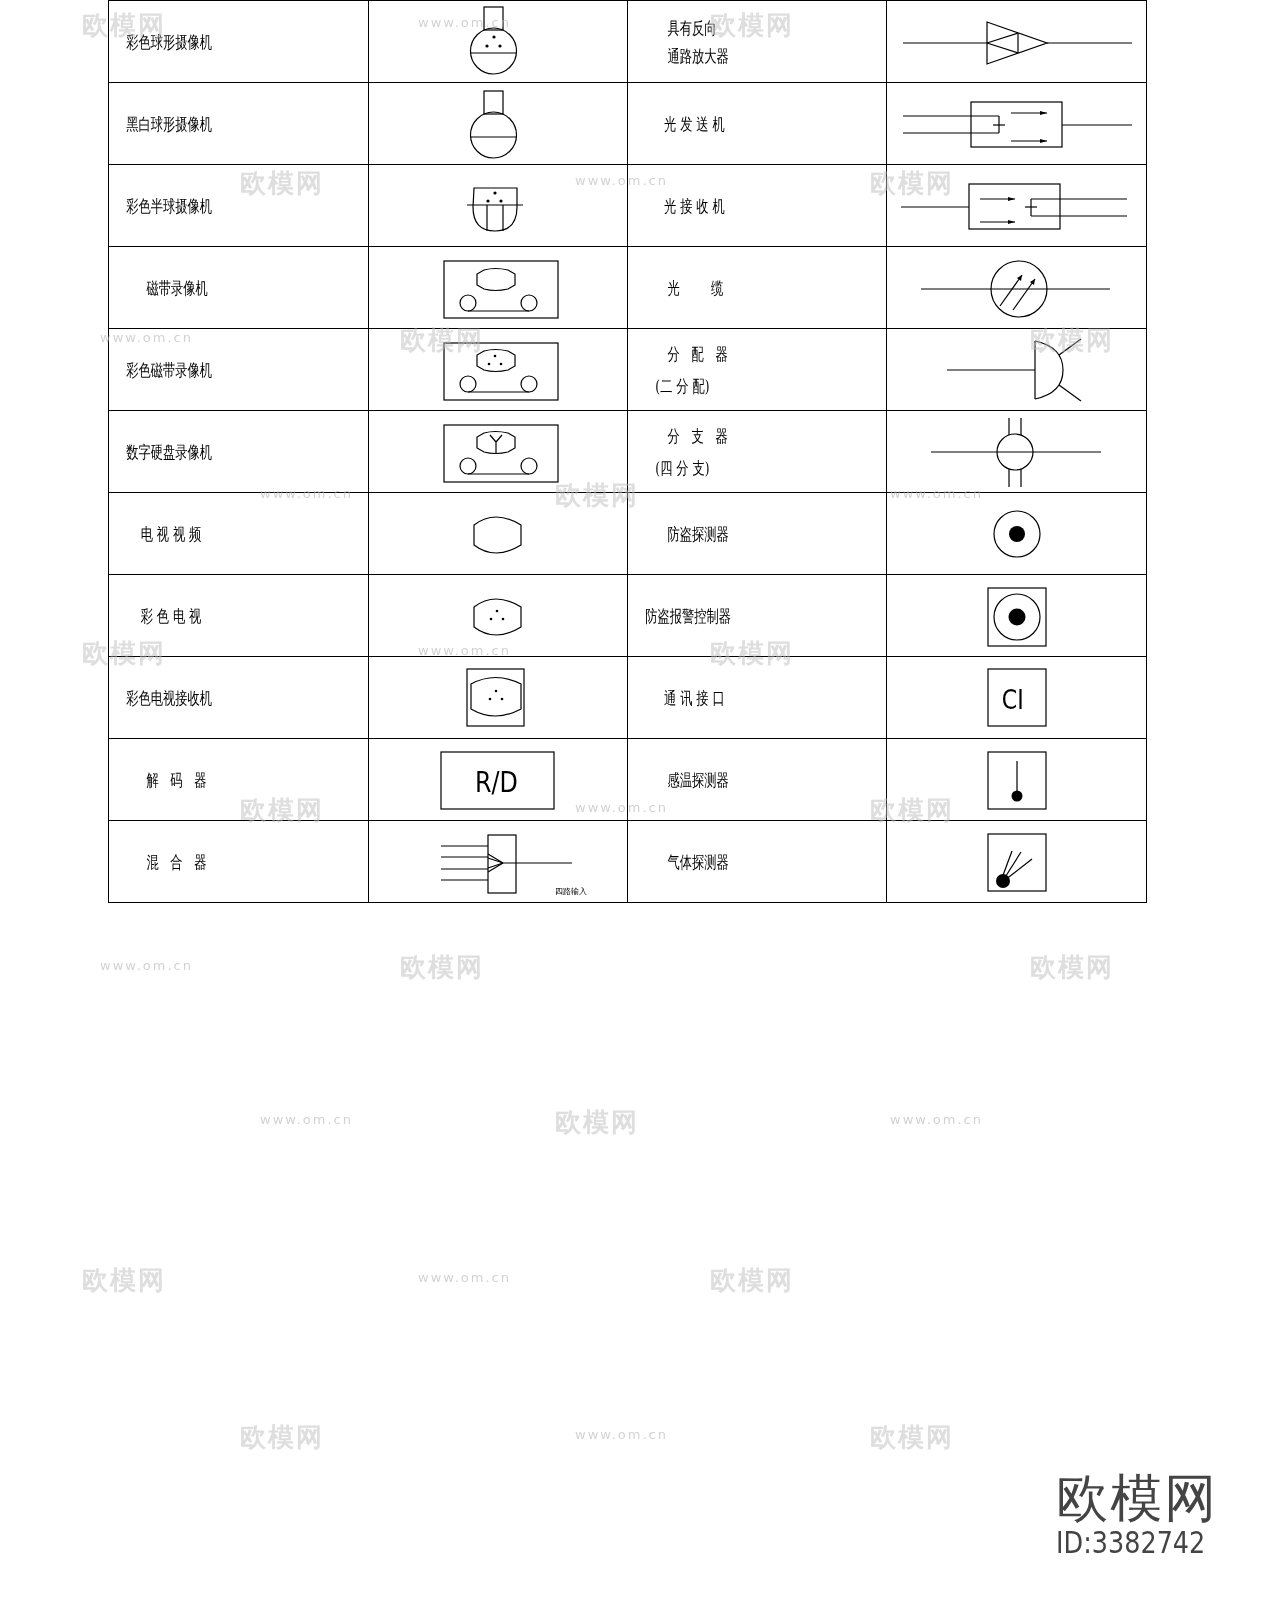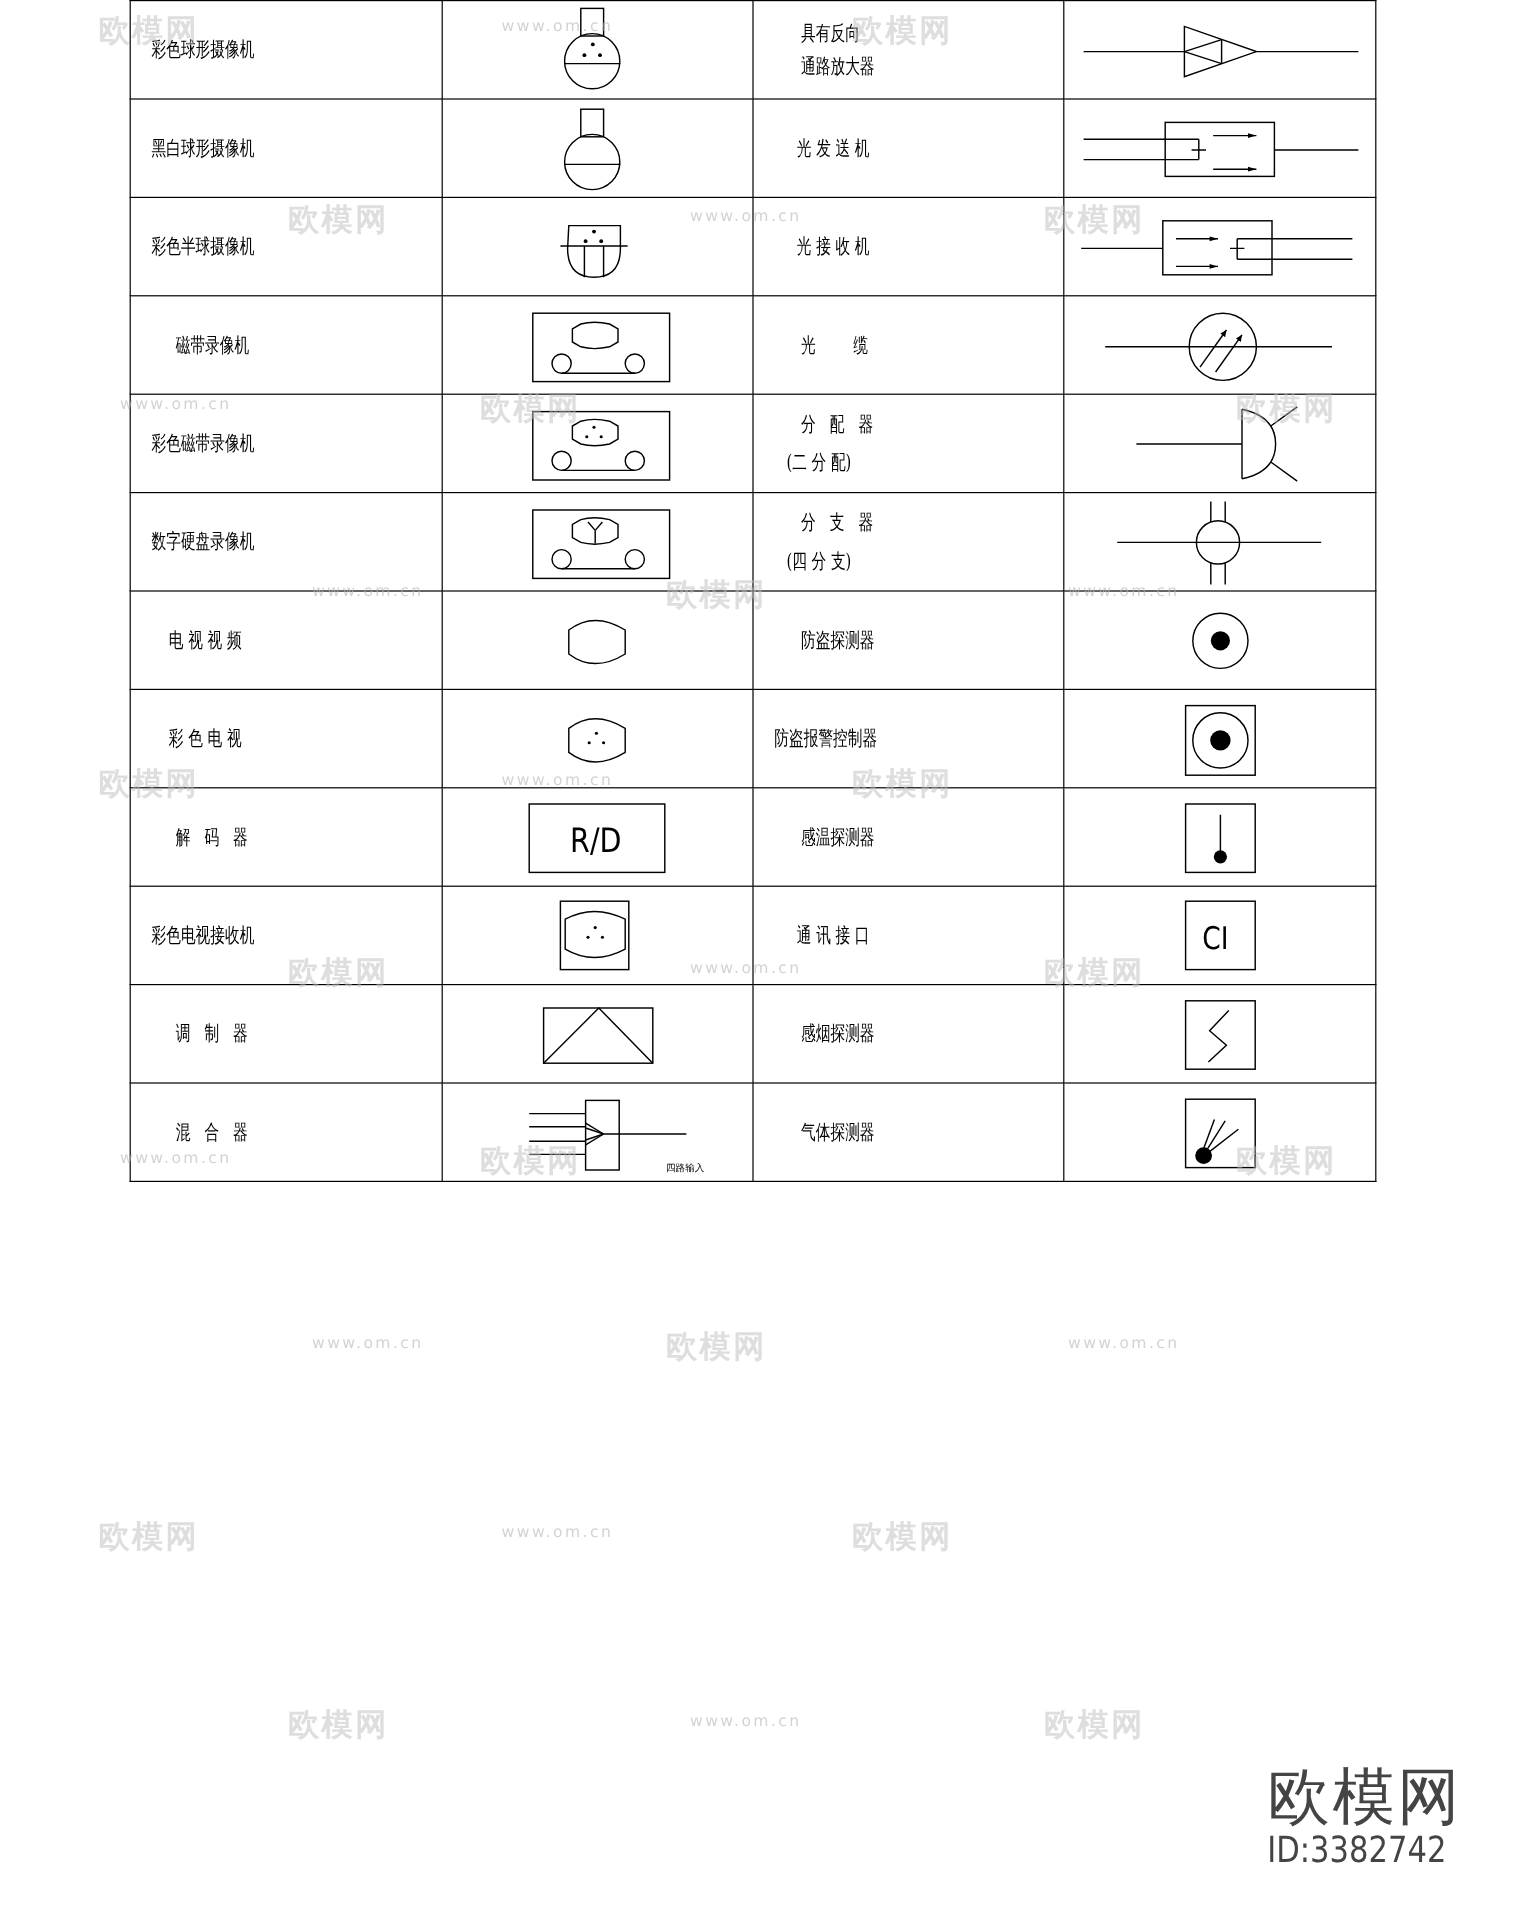--- a/index.html
+++ b/index.html
@@ -300,92 +300,68 @@
               <circle cx="130" cy="42" r="8.5" fill="#000"></circle>
             </svg>
         </td>
       </tr>
 
 
 
 
       <tr>
         <td class="name">
+            <span class="t1" style="padding-left:24px">彩色电视接收机</span>
+          </td>
+        <td class="sym">
+          <svg viewBox="0 0 259 81">
+              <g fill="none" stroke="#000" stroke-width="1.2">
+            <rect x="98" y="12" width="57" height="57"></rect>
+            <path d="M102,27 Q126,14 152,27 L152,52 Q126,66 102,52 Z"></path>
+              </g>
+            <g fill="#000">
+                <circle cx="127" cy="34" r="1.3"></circle>
+                <circle cx="121" cy="42" r="1.3"></circle>
+                <circle cx="133" cy="42" r="1.3"></circle>
+              </g>
+            </svg>
+        </td>
+        <td class="name">
+            <span class="t1" style="padding-left:50px">通 讯 接 口</span>
+          </td>
+        <td class="sym">
+          <svg viewBox="0 0 259 81">
+              <rect x="101" y="12" width="58" height="57" fill="none" stroke="#000" stroke-width="1.2"></rect>
+            <text x="126" y="52" text-anchor="middle" font-family="DejaVu Sans, sans-serif" font-size="26" fill="#000" transform="scale(0.85,1) translate(22,0)">CI</text>
+            </svg>
+        </td>
+      </tr>
+
+      <tr>
+        <td class="name">
             <span class="t1" style="padding-left:52px">解   码   器</span>
           </td>
         <td class="sym">
           <svg viewBox="0 0 259 81">
               <rect x="72" y="13" width="113" height="57" fill="none" stroke="#000" stroke-width="1.2"></rect>
             <text x="128" y="53" text-anchor="middle" font-family="DejaVu Sans, sans-serif" font-size="28" fill="#000" transform="scale(0.85,1) translate(22,0)">R/D</text>
             </svg>
         </td>
         <td class="name">
             <span class="t1" style="padding-left:55px">感温探测器</span>
           </td>
         <td class="sym">
           <svg viewBox="0 0 259 81">
               <rect x="101" y="13" width="58" height="57" fill="none" stroke="#000" stroke-width="1.2"></rect>
             <line x1="130" y1="22" x2="130" y2="54" stroke="#000" stroke-width="1.2"></line>
               <circle cx="130" cy="57" r="5.5" fill="#000"></circle>
             </svg>
         </td>
       </tr>
 
-      <tr>
-        <td class="name">
-            <span class="t1" style="padding-left:24px">彩色电视接收机</span>
-          </td>
-        <td class="sym">
-          <svg viewBox="0 0 259 81">
-              <g fill="none" stroke="#000" stroke-width="1.2">
-            <rect x="98" y="12" width="57" height="57"></rect>
-            <path d="M102,27 Q126,14 152,27 L152,52 Q126,66 102,52 Z"></path>
-              </g>
-            <g fill="#000">
-                <circle cx="127" cy="34" r="1.3"></circle>
-                <circle cx="121" cy="42" r="1.3"></circle>
-                <circle cx="133" cy="42" r="1.3"></circle>
-              </g>
-            </svg>
-        </td>
-        <td class="name">
-            <span class="t1" style="padding-left:50px">通 讯 接 口</span>
-          </td>
-        <td class="sym">
-          <svg viewBox="0 0 259 81">
-              <rect x="101" y="12" width="58" height="57" fill="none" stroke="#000" stroke-width="1.2"></rect>
-            <text x="126" y="52" text-anchor="middle" font-family="DejaVu Sans, sans-serif" font-size="26" fill="#000" transform="scale(0.85,1) translate(22,0)">CI</text>
-            </svg>
-        </td>
-      </tr>
-
-      <tr>
-        <td class="name">
-            <span class="t1" style="padding-left:52px">调   制   器</span>
-          </td>
-        <td class="sym">
-          <svg viewBox="0 0 259 81">
-              <g fill="none" stroke="#000" stroke-width="1.2">
-            <rect x="84" y="19" width="91" height="46"></rect>
-                <polyline points="84,65 130,19 175,65"></polyline>
-              </g>
-            </svg>
-        </td>
-        <td class="name">
-            <span class="t1" style="padding-left:55px">感烟探测器</span>
-          </td>
-        <td class="sym">
-          <svg viewBox="0 0 259 81">
-              <g fill="none" stroke="#000" stroke-width="1.2">
-            <rect x="101" y="13" width="58" height="57"></rect>
-                <polyline points="137,21 121,38 135,50 120,64"></polyline>
-              </g>
-            </svg>
-        </td>
-      </tr>
 
       <tr>
         <td class="name">
             <span class="t1" style="padding-left:52px">混   合   器</span>
           </td>
         <td class="sym">
           <svg viewBox="0 0 259 81">
               <g fill="none" stroke="#000" stroke-width="1.2">
             <rect x="119" y="14" width="28" height="58"></rect>
             <line x1="72" y1="25" x2="119" y2="25"></line>

